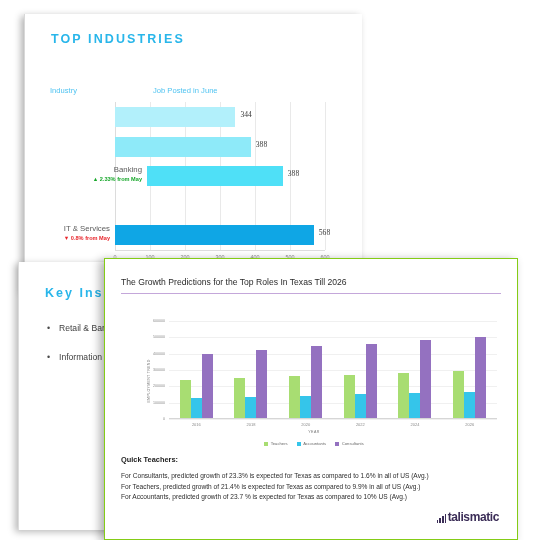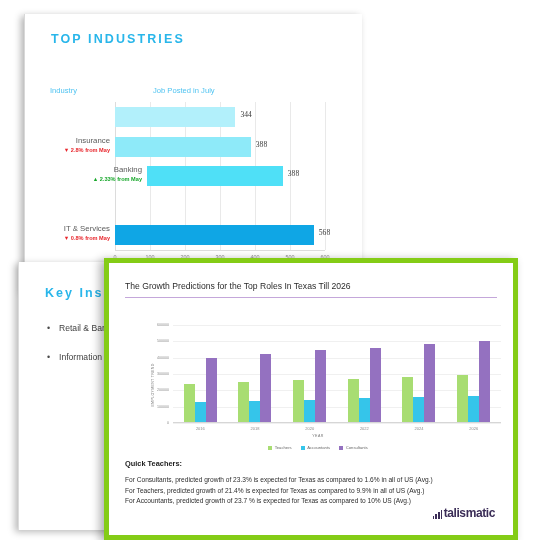--- a/index.html
+++ b/index.html
@@ -81,21 +81,21 @@
   .p2-bullet { width: 12px; font-size: 9px; color: #4a4a4a; line-height: 13px; }
   .p2-text { font-size: 8.6px; color: #3f3f3f; line-height: 13px; }
 
   
   .page-three {
     position: absolute;
     left: 104px; top: 258px;
     width: 414px; height: 282px;
     background: #ffffff;
     box-shadow: -4px 2px 9px rgba(0,0,0,0.32);
-    border: 5px solid #84cc16;
+    border: 1px solid #84cc16;
     z-index: 3;
   }
   .p3-title {
     position: absolute; left: 16px; top: 18px;
     font-size: 8.6px; color: #2b2b2b;
   }
   .p3-rule {
     position: absolute; left: 16px; top: 34px; right: 16px;
     height: 1.4px; background: #c4a7da;
   }
@@ -144,40 +144,36 @@
   .logo-text { font-size: 12px; font-weight: bold; color: #3b2d57; letter-spacing: -0.4px; line-height: 12px; }
 </style>
 </head>
 <body>
 
 <div id="stage">
 
   <div class="page-one">
     <div class="p1-title">TOP INDUSTRIES</div>
     <div class="p1-colhead-industry">Industry</div>
-    <div class="p1-colhead-job">Job Posted in July</div>
+    <div class="p1-colhead-job">Job Posted in June</div>
 
     <div class="chart1">
       <div class="c1-plot" id="c1-plot">
           <div class="c1-grid axis0" style="left: 0px;"></div>
           <div class="c1-grid" style="left: 35px;"></div>
           <div class="c1-grid" style="left: 70px;"></div>
           <div class="c1-grid" style="left: 105px;"></div>
           <div class="c1-grid" style="left: 140px;"></div>
           <div class="c1-grid" style="left: 175px;"></div>
           <div class="c1-grid" style="left: 210px;"></div>
           <div class="c1-row" style="top: 0px;">
             <div class="c1-bar" style="width: 120.4px; background: rgb(178, 240, 251);"></div>
             <div class="c1-val" style="left: 125.4px;">344</div>
           </div>
           <div class="c1-row" style="top: 29.6px;">
-            <div class="c1-lab">
-              <div class="c1-lab-name">Insurance</div>
-              <div class="c1-lab-chg chg-down">▼ 2.8% from May</div>
-            </div>
             <div class="c1-bar" style="width: 135.8px; background: rgb(142, 234, 249);"></div>
             <div class="c1-val" style="left: 140.8px;">388</div>
           </div>
           <div class="c1-row" style="top: 59.2px; margin-left: 32px;">
             <div class="c1-lab">
               <div class="c1-lab-name">Banking</div>
               <div class="c1-lab-chg chg-up">▲ 2.33% from May</div>
             </div>
             <div class="c1-bar" style="width: 135.8px; background: rgb(79, 224, 247);"></div>
             <div class="c1-val" style="left: 140.8px;">388</div>

